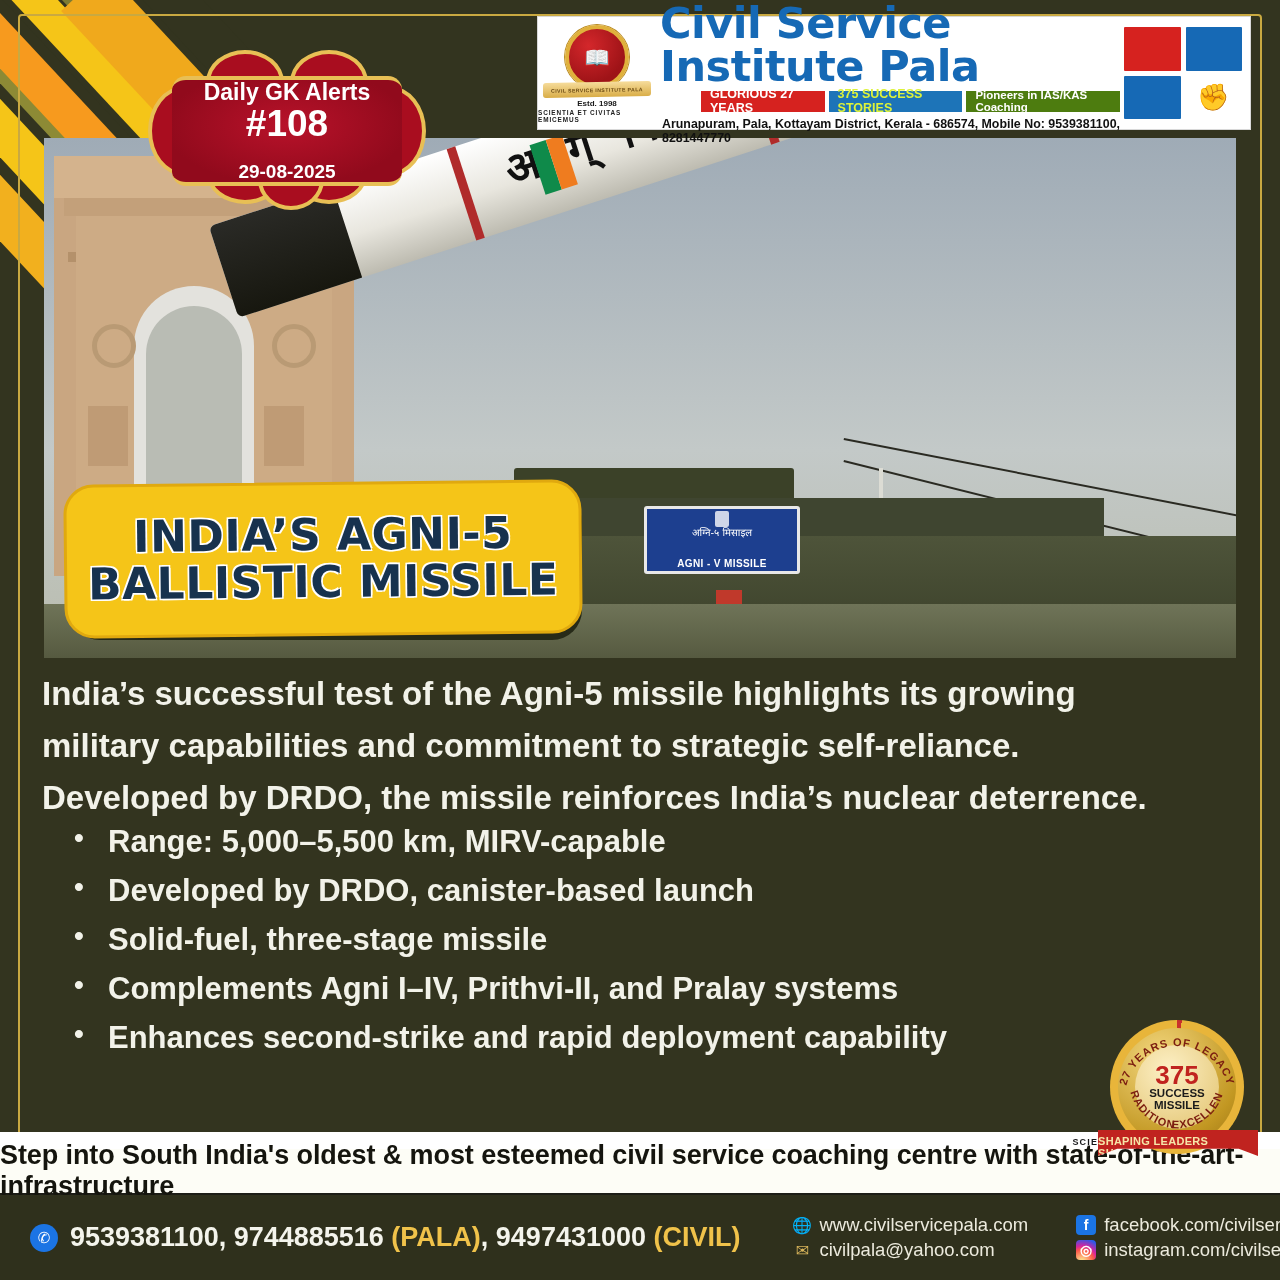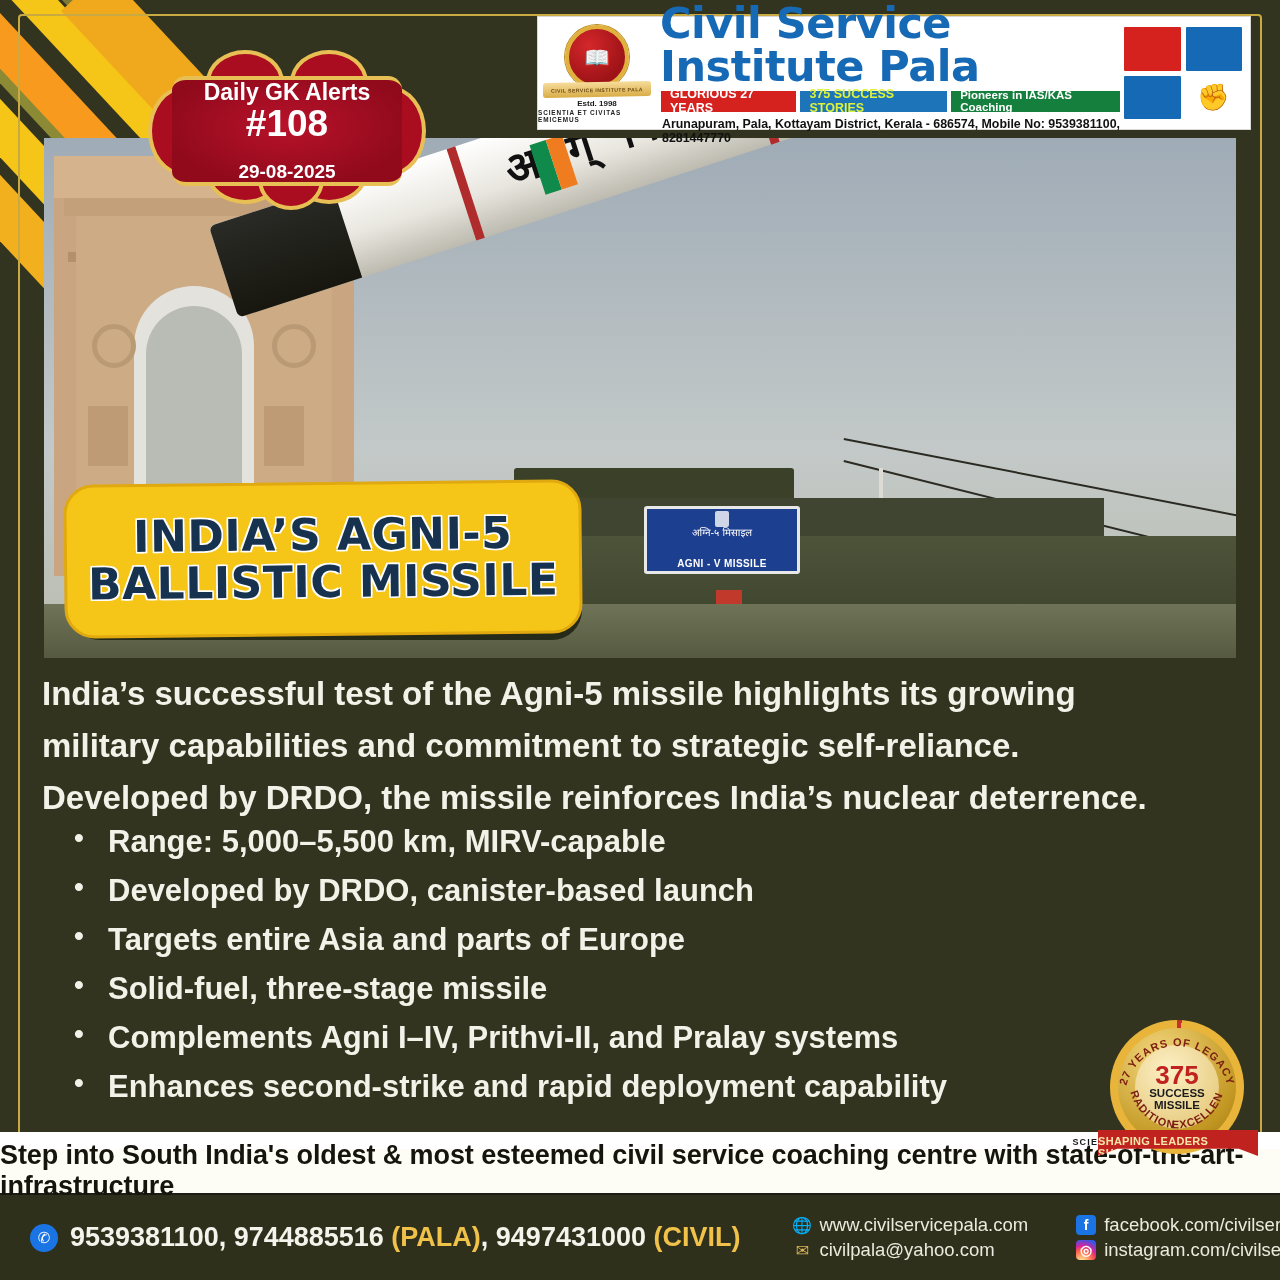--- a/index.html
+++ b/index.html
@@ -53,23 +53,23 @@
   .emblem-motto{font-size:6.4px;font-weight:bold;color:#222;letter-spacing:.9px;margin-top:1px;}
 
   .logo-main{flex:1;display:flex;flex-direction:column;justify-content:center;padding-right:4px;}
   .logo-title{
     font-family:"DejaVu Sans", sans-serif;
     font-size:43px;font-weight:bold;color:#1669b5;line-height:1;
     letter-spacing:-.5px;margin-left:4px;margin-bottom:3px;
   }
   .tagstrip{display:flex;gap:4px;align-items:stretch;height:21px;margin-left:5px;}
   .tag{display:flex;align-items:center;justify-content:center;padding:0 9px;font-size:12.5px;font-weight:bold;}
-  .tag-red{background:#d6221f;color:#ffffff;}
+  .tag-red{background:#d6221f;color:#ffffff;margin-left:40px;}
   .tag-blue{background:#1d74b8;color:#ddf23a;}
-  .tag-blue2{background:#15803d;color:#ffffff;font-size:11.5px;}
+  .tag-blue2{background:#4d7c0f;color:#ffffff;font-size:11.5px;}
   .addr{font-size:12.4px;font-weight:bold;color:#111;margin-left:6px;margin-top:5px;}
   .logo-squares{width:118px;display:grid;grid-template-columns:1fr 1fr;grid-template-rows:1fr 1fr;gap:5px;padding:10px 8px 10px 0;}
   .sq{border-radius:1px;}
   .sq-red{background:#d6221f;}
   .sq-blue{background:#1669b5;}
   .sq-icon{display:flex;align-items:center;justify-content:center;color:#1669b5;font-size:26px;}
 
   
   .gk-badge{
     position:absolute;left:162px;top:62px;width:250px;height:130px;z-index:7;
@@ -378,21 +378,20 @@
 
 <div class="para">
   <span>India’s successful test of the Agni-5 missile highlights its growing</span>
   <span>military capabilities and commitment to strategic self-reliance.</span>
   <span class="last">Developed by DRDO, the missile reinforces India’s nuclear deterrence.</span>
 </div>
 
 <ul class="bullets">
   <li>Range: 5,000–5,500 km, MIRV-capable</li>
   <li>Developed by DRDO, canister-based launch</li>
-  <li>Targets entire Asia and parts of Europe</li>
   <li>Solid-fuel, three-stage missile</li>
   <li>Complements Agni I–IV, Prithvi-II, and Pralay systems</li>
   <li>Enhances second-strike and rapid deployment capability</li>
 </ul>
 
 <div class="seal">
   <div class="seal-outer">
     <div class="seal-mid">
       <div class="seal-inner">
         <div class="seal-num">375</div>

